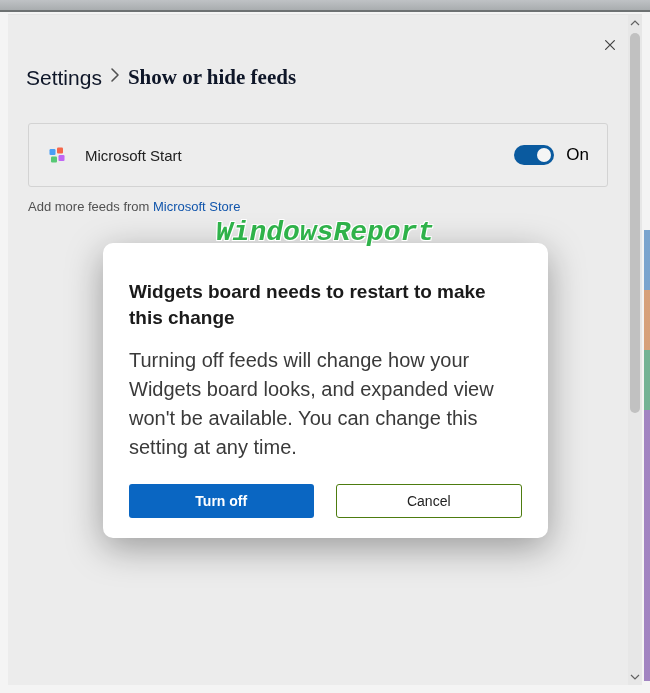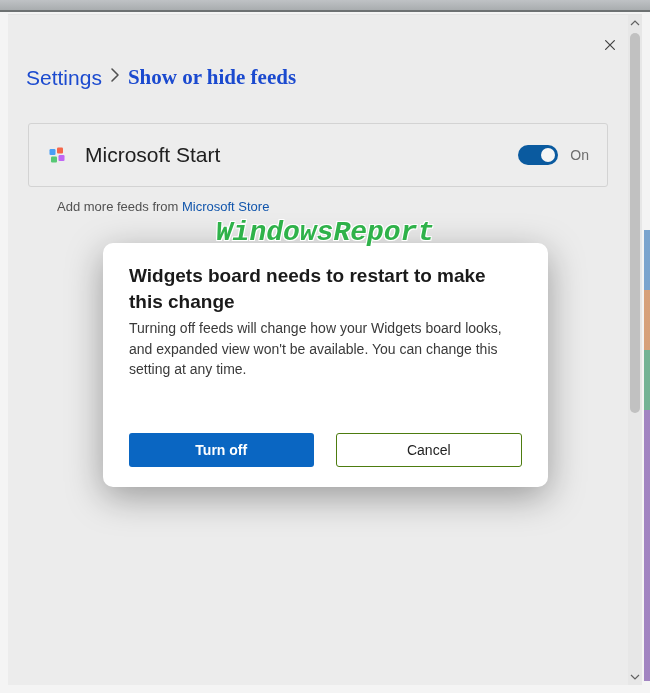--- a/index.html
+++ b/index.html
@@ -51,64 +51,63 @@
       color: #444;
       font-size: 16px;
       cursor: pointer;
     }
     .crumbs {
       position: absolute;
       left: 18px; top: 50px;
       display: flex; align-items: center;
       gap: 8px;
       font-size: 21px;
-      color: #1d4ed8;
+      color: #0f172a;
     }
     .crumb-root { font-weight: 400; }
     .crumb-sep { color: #555; font-size: 18px; }
     .crumb-leaf { font-weight: 600; font-family: Liberation Serif, serif; }
     .feed-card {
       position: absolute;
       left: 20px; right: 34px; top: 108px;
       height: 64px;
       border: 1px solid #dcdcdc;
       border-radius: 3px;
       background: #f7f7f7;
       display: flex; align-items: center;
       padding: 0 18px;
     }
     .feed-icon {
       width: 20px; height: 20px;
       margin-right: 18px;
       display: flex; align-items: center; justify-content: center;
     }
     .feed-icon svg { width: 18px; height: 18px; }
-    .feed-name { font-size: 21px; color: #222; flex: 1; }
+    .feed-name { font-size: 15px; color: #222; flex: 1; }
     .toggle {
       position: relative;
       width: 40px; height: 20px;
       background: #0b5ea6;
       border-radius: 20px;
       cursor: pointer;
       margin-right: 12px;
     }
     .toggle-knob {
       position: absolute;
       right: 3px; top: 3px;
       width: 14px; height: 14px;
       background: #fff;
       border-radius: 50%;
     }
-    .toggle-label { font-size: 14px; color: #737373; }
+    .toggle-label { font-size: 17px; color: #000000; }
     .add-feeds {
       position: absolute;
       left: 20px; top: 184px;
       font-size: 13px;
       color: #555;
-      margin-left: 29px;
     }
     .add-feeds a { color: #1259b3; text-decoration: none; cursor: pointer; }
     
     .watermark {
       position: absolute;
       top: 202px; left: 50%;
       transform: translateX(-50%);
       font-family: Liberation Mono, monospace;
       font-size: 28px;
       font-weight: 700;
@@ -136,26 +135,26 @@
     }
     
     .dialog {
       position: absolute;
       z-index: 40;
       left: 95px; top: 228px;
       width: 445px;
       background: #fff;
       border-radius: 10px;
       box-shadow: 0 10px 36px rgba(0,0,0,0.35);
-      padding: 20px 26px 20px 26px;
+      padding: 36px 26px 20px 26px;
     }
     .dlg-title { font-size: 19px; font-weight: 600; color: #1a1a1a; line-height: 1.35; }
-    .dlg-body { margin-top: 4px; font-size: 14px; color: #3a3a3a; line-height: 1.45; }
+    .dlg-body { margin-top: 16px; font-size: 20px; color: #3a3a3a; line-height: 1.45; }
     .dlg-actions {
-      margin-top: 54px;
+      margin-top: 22px;
       display: flex; gap: 22px;
     }
     .btn {
       flex: 1;
       height: 34px;
       font-size: 14px;
       border: none;
       cursor: pointer;
       display: flex; align-items: center; justify-content: center;
       border-radius: 3px;

